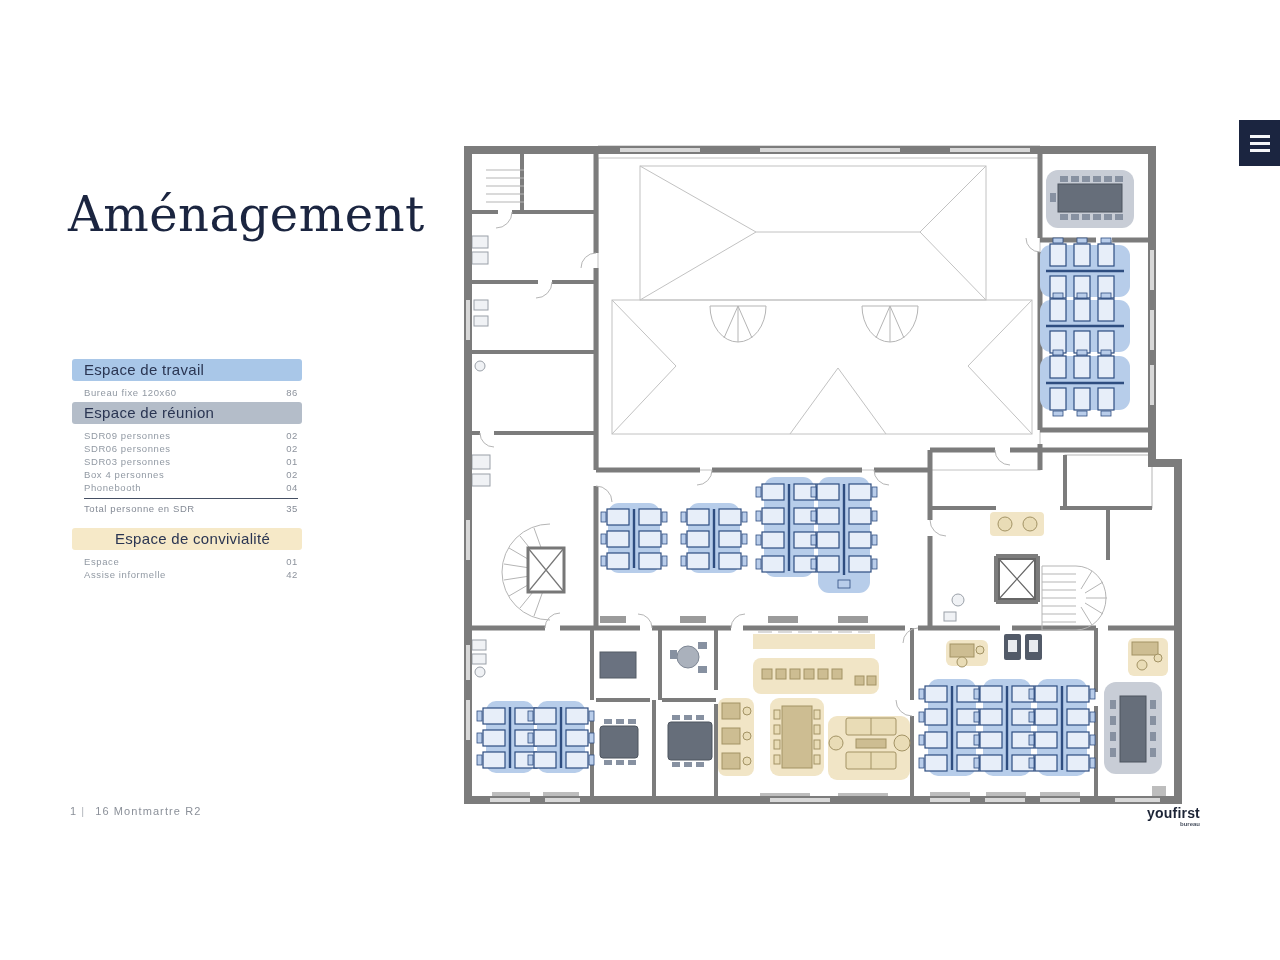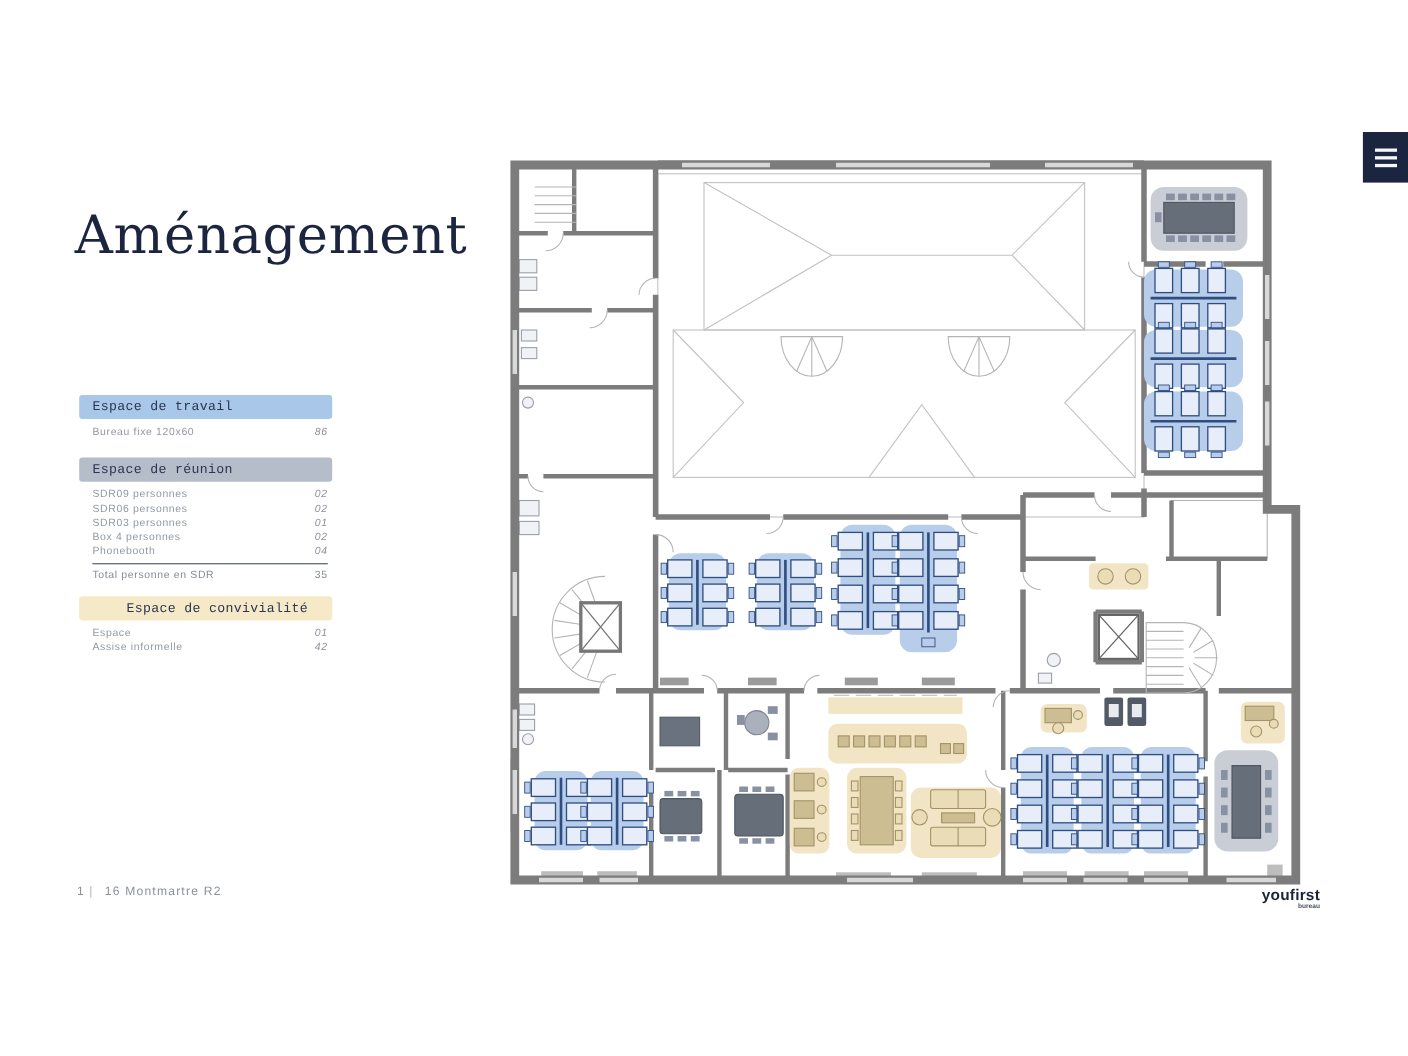--- a/index.html
+++ b/index.html
@@ -12,31 +12,31 @@
 
   
   .menu-btn{position:absolute;right:0;top:120px;width:41px;height:46px;background:var(--navy,#1b2540);
             display:flex;align-items:center;justify-content:center;cursor:pointer;}
   .menu-ic{display:flex;flex-direction:column;gap:4px;}
   .menu-ic span{display:block;width:20px;height:3px;background:#f5f6f8;}
 
   
   .legend{position:absolute;left:72px;top:359px;width:230px;}
   .lg-hdr{height:22px;line-height:22px;padding-left:12px;border-radius:3px;
-          font-family:Liberation Mono, monospace;font-size:12px;color:#2a3552;letter-spacing:.3px;}
+          font-family:Liberation Sans, sans-serif;font-size:15px;color:#2a3552;letter-spacing:.3px;}
   .hdr-travail{background:var(--header-travail,#a9c7e8);}
   .hdr-reunion{background:var(--header-reunion,#b4bdc9);}
   .hdr-convivialite{background:var(--header-convivialite,#f6e9c8);padding-left:43px;}
   .lg-rows{padding:5px 4px 0 12px;}
   .lg-row{display:flex;justify-content:space-between;height:13px;line-height:13px;
           font-size:9.5px;color:var(--label-gray,#9199a3);letter-spacing:.6px;}
-  .lg-row .lg-value{color:#8d939d;font-style:italic;}
+  .lg-row .lg-value{color:#8d939d;}
   .lg-total{display:flex;justify-content:space-between;margin:4px 4px 0 12px;padding-top:4px;
             border-top:1.5px solid #454f63;font-size:9.5px;color:#858b96;letter-spacing:.6px;}
-  .sp1{margin-top:17px;} .sp2{margin-top:14px;}
+  .sp1{margin-top:3px;} .sp2{margin-top:14px;}
 
   
   .footer{position:absolute;left:70px;top:805px;font-size:11px;color:#8b9099;letter-spacing:1.1px;}
   .footer .sep{margin:0 10px 0 4px;color:#b0b4bb;}
 
   
   .brand{position:absolute;right:80px;top:806px;text-align:right;line-height:1;}
   .brand .b1{font-size:14px;font-weight:800;color:#1c2436;letter-spacing:.2px;}
   .brand .b2{font-size:6px;font-weight:700;color:#4a5261;margin-top:1px;}
 

